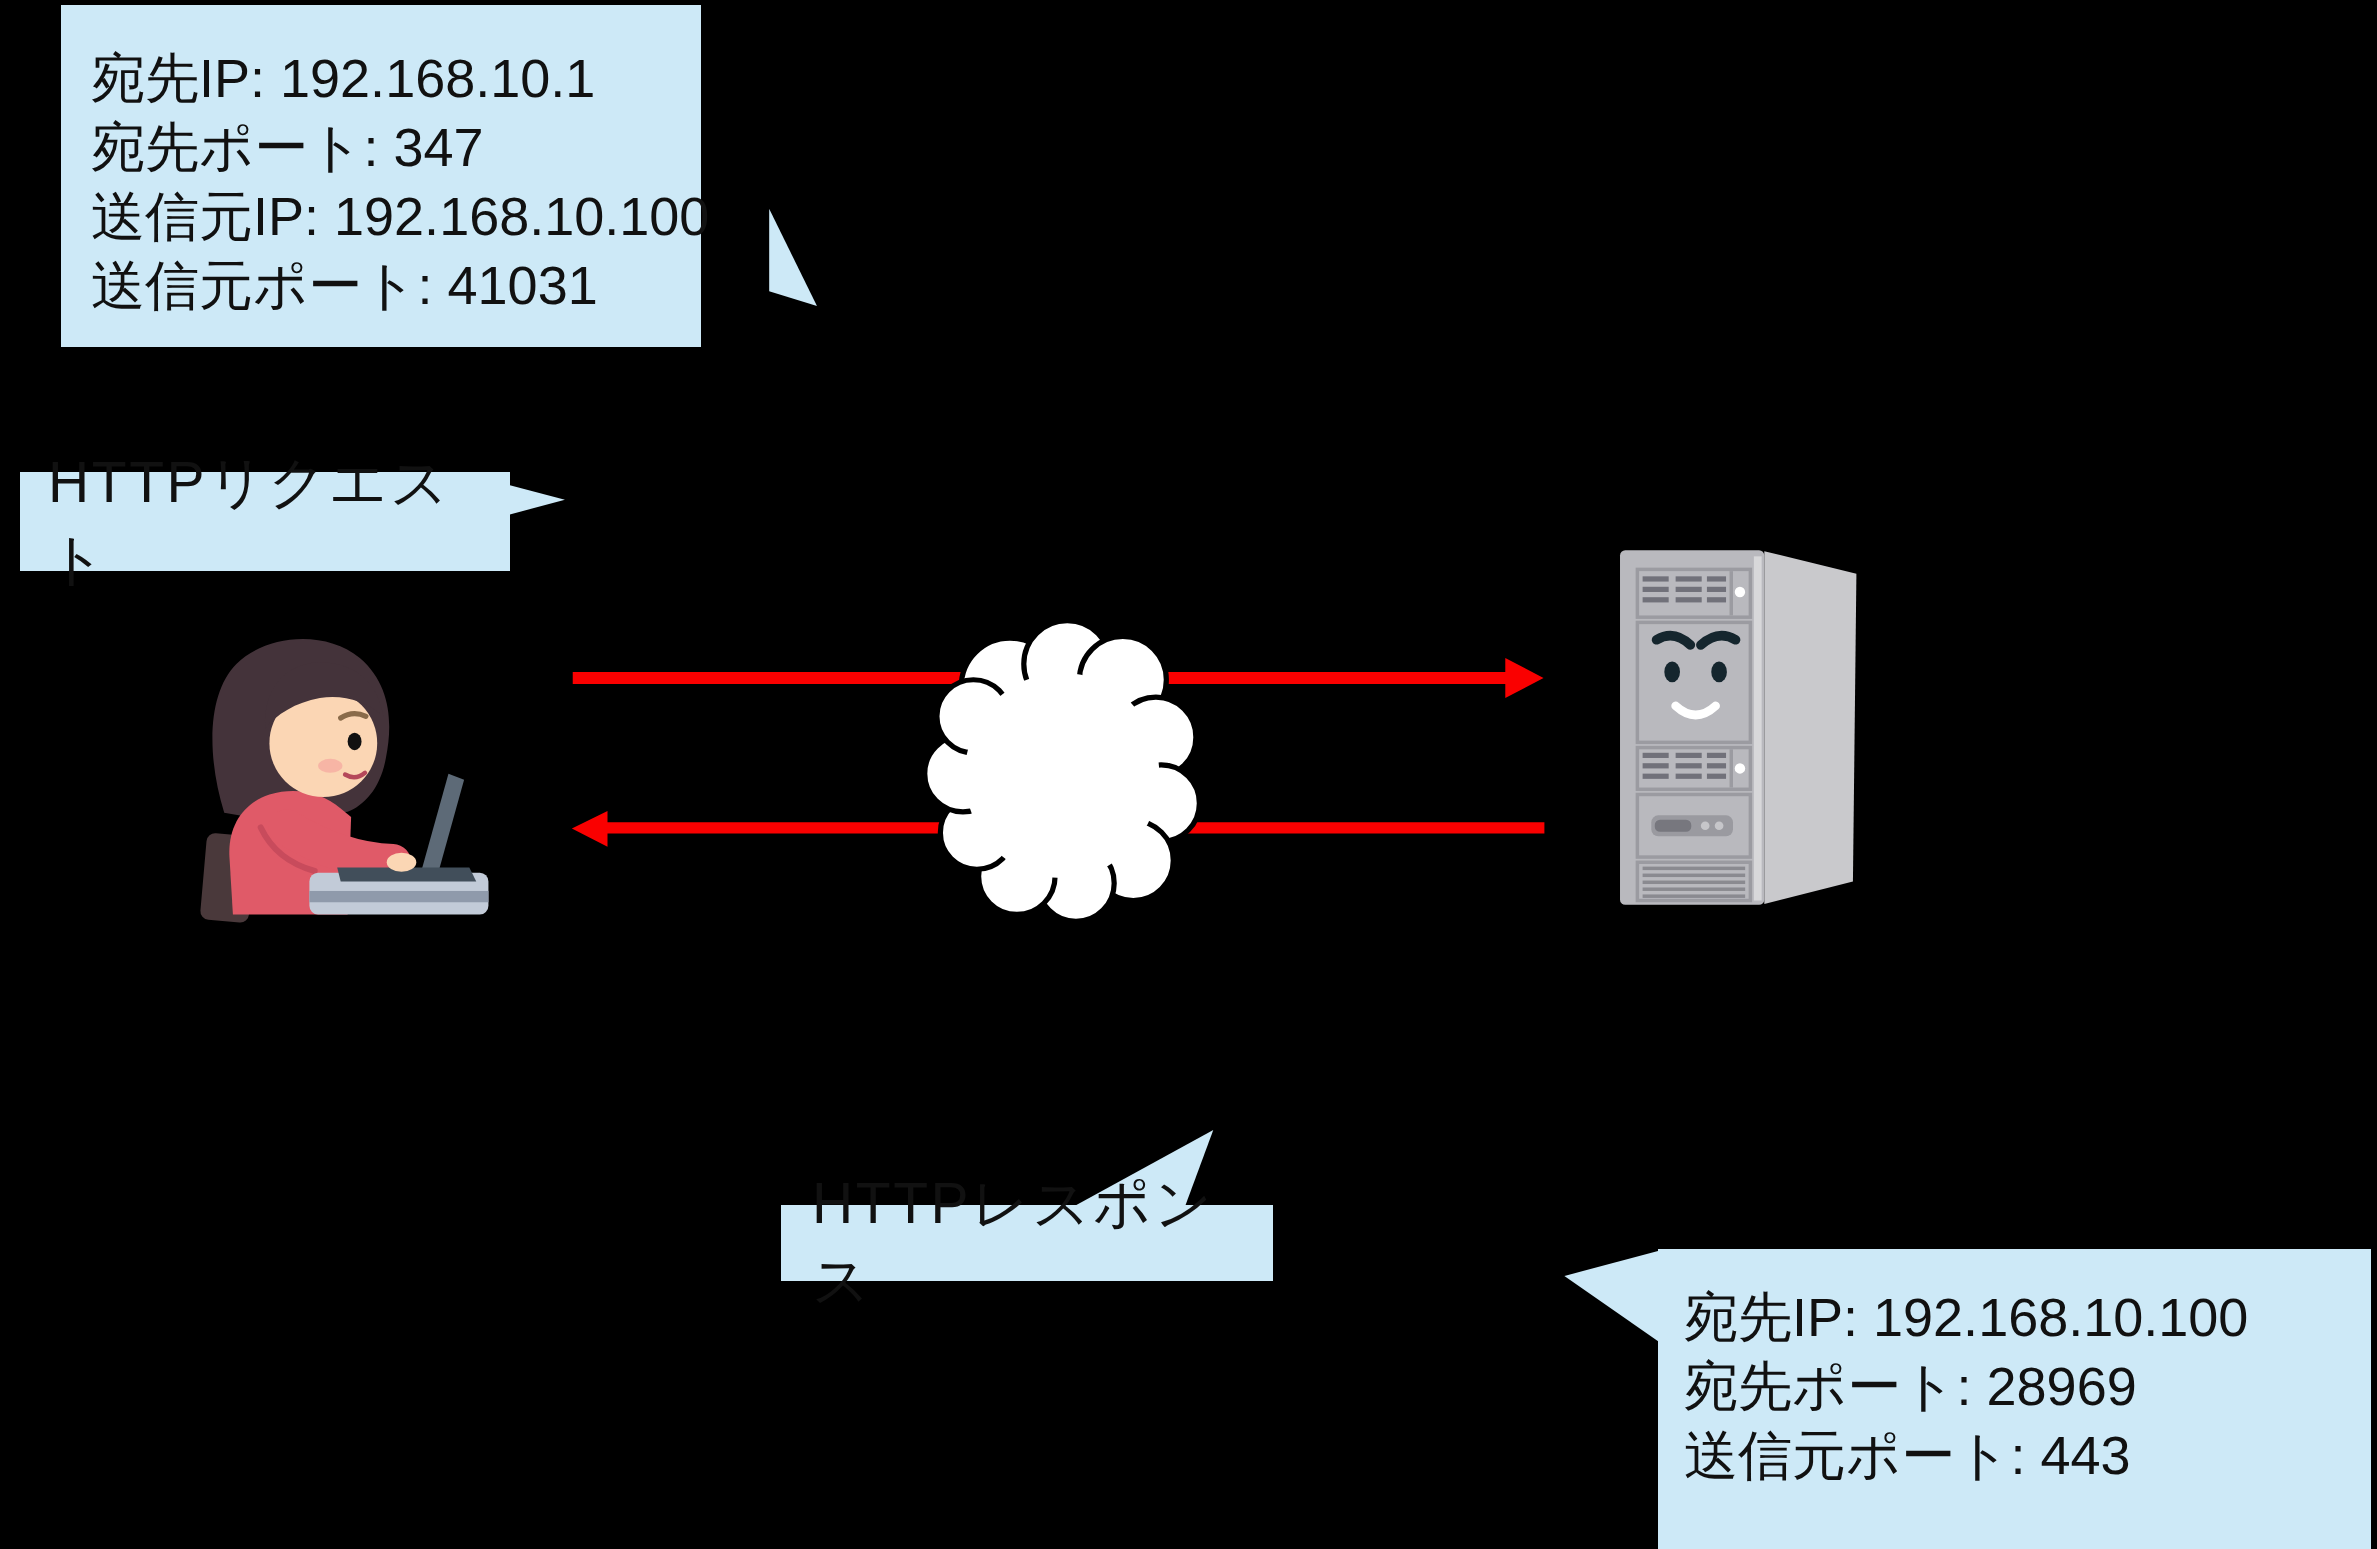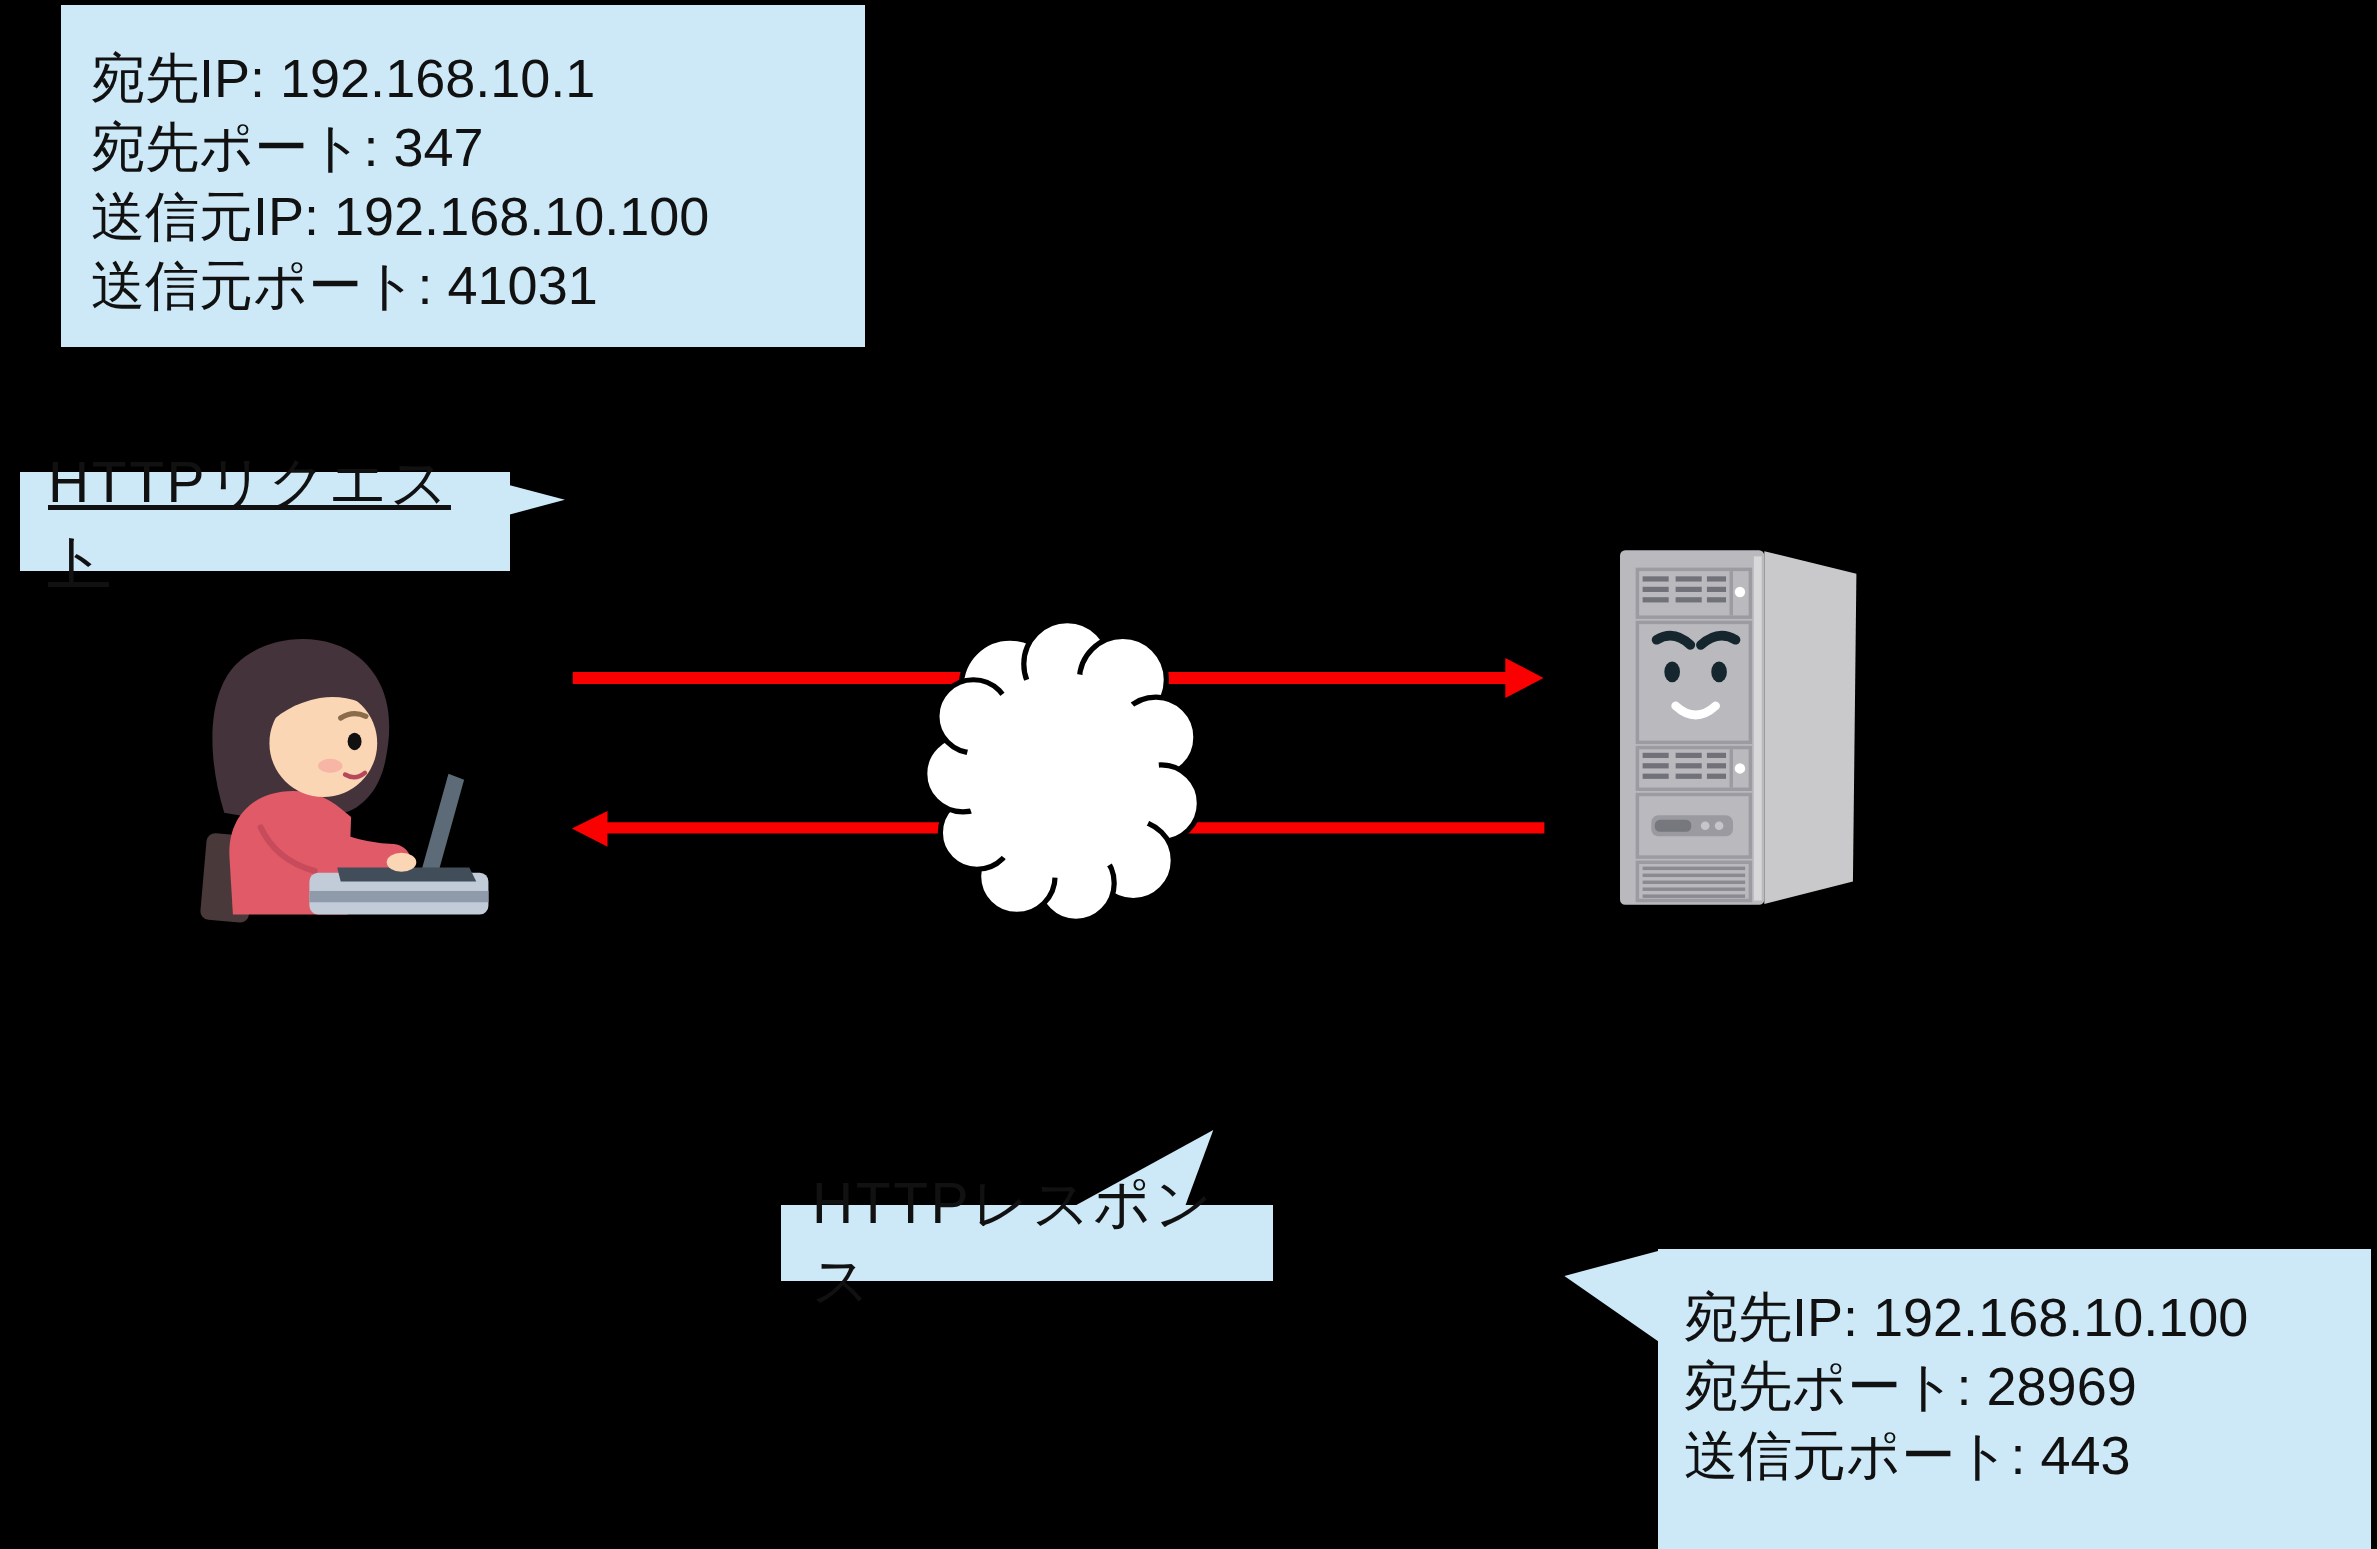--- a/index.html
+++ b/index.html
@@ -21,22 +21,22 @@
   .bubble{
     position:absolute;background:var(--bubble-blue);
     box-sizing:border-box;
   }
   .packet{font-size:54px;line-height:69px;}
   .packet p{margin:0;white-space:pre;}
   .label{
     font-size:57px;letter-spacing:2.6px;
     display:flex;align-items:center;
   }
-  #bubble-request{left:61px;top:5.2px;width:804px;height:342px;padding:39px 0 0 30px;}
-  #label-request{left:20px;top:472px;width:490px;height:99px;padding-left:28px;text-decoration:underline;}
+  #bubble-request{left:61px;top:5.2px;width:640px;height:342px;padding:39px 0 0 30px;}
+  #label-request{left:20px;top:472px;width:490px;height:99px;padding-left:28px;}
   #label-response{left:781px;top:1205px;width:492px;height:76px;padding-left:31px;}
   #bubble-response{left:1658px;top:1201px;width:713px;height:337px;padding:34px 0 0 26px;margin-top:48px;}
 </style>
 </head>
 <body>
 
 <div id="stage">
 
   <svg id="scene" width="2377" height="1549" viewBox="0 0 2735 1782">
 

